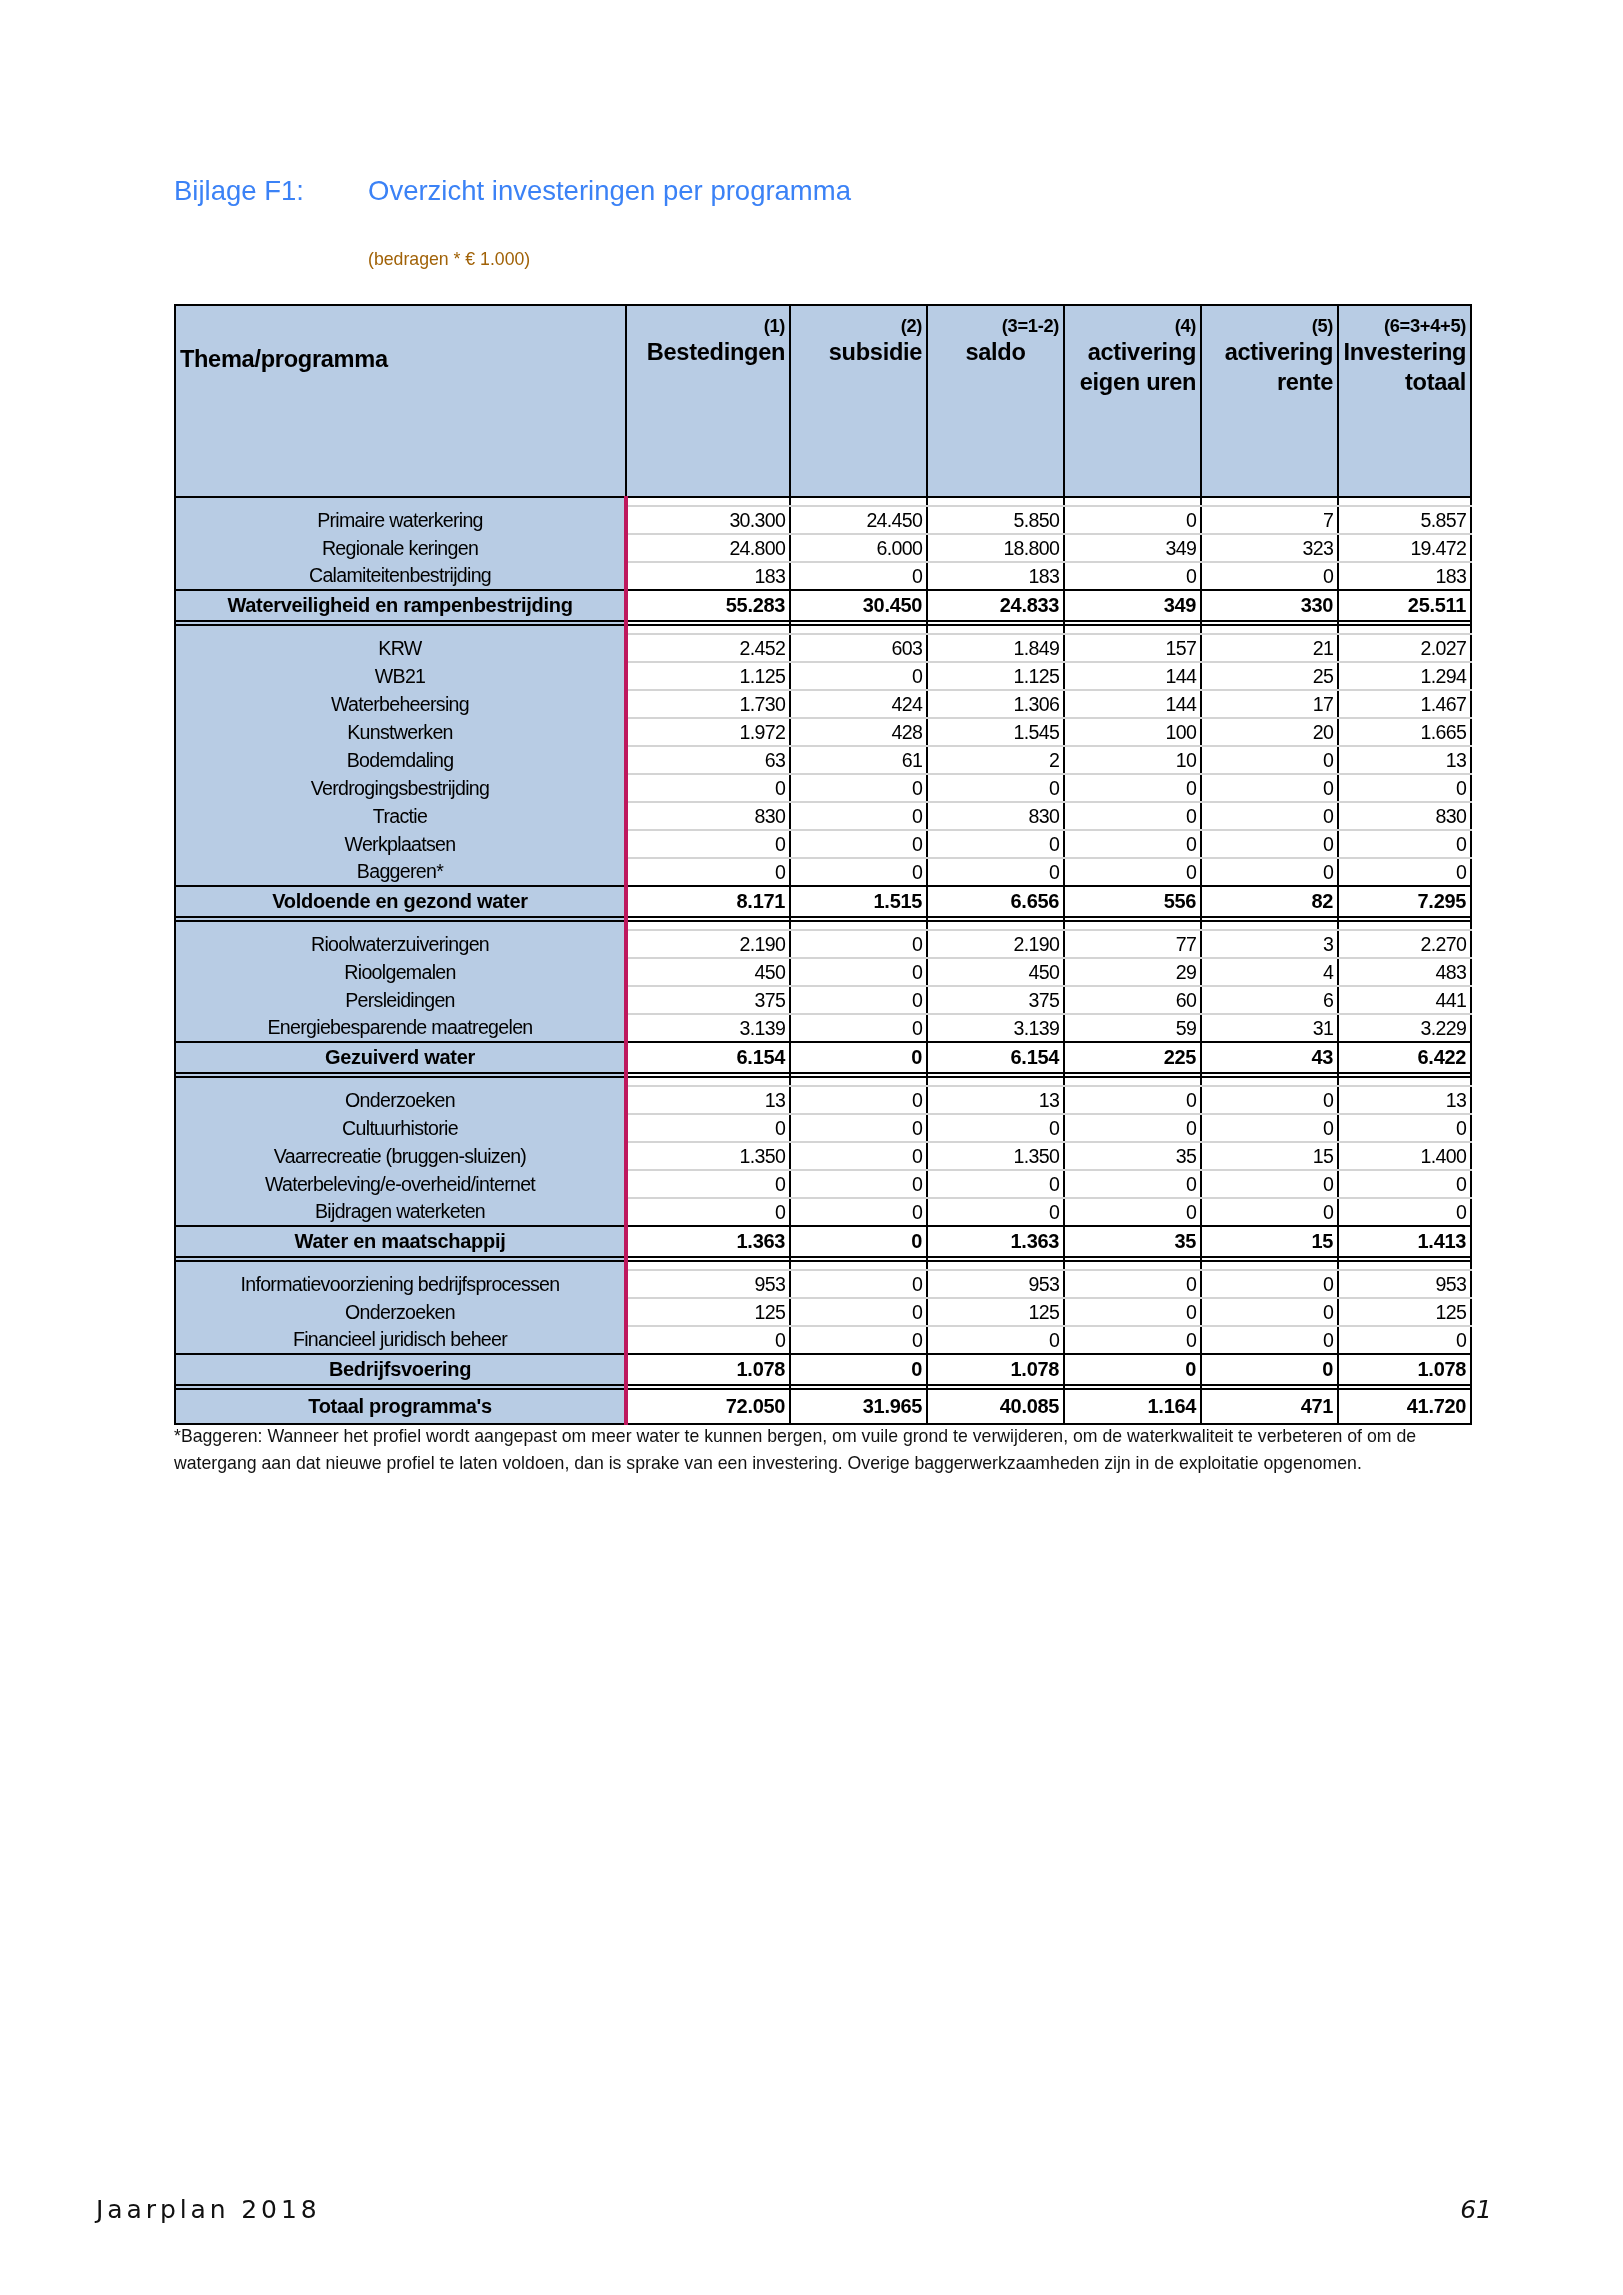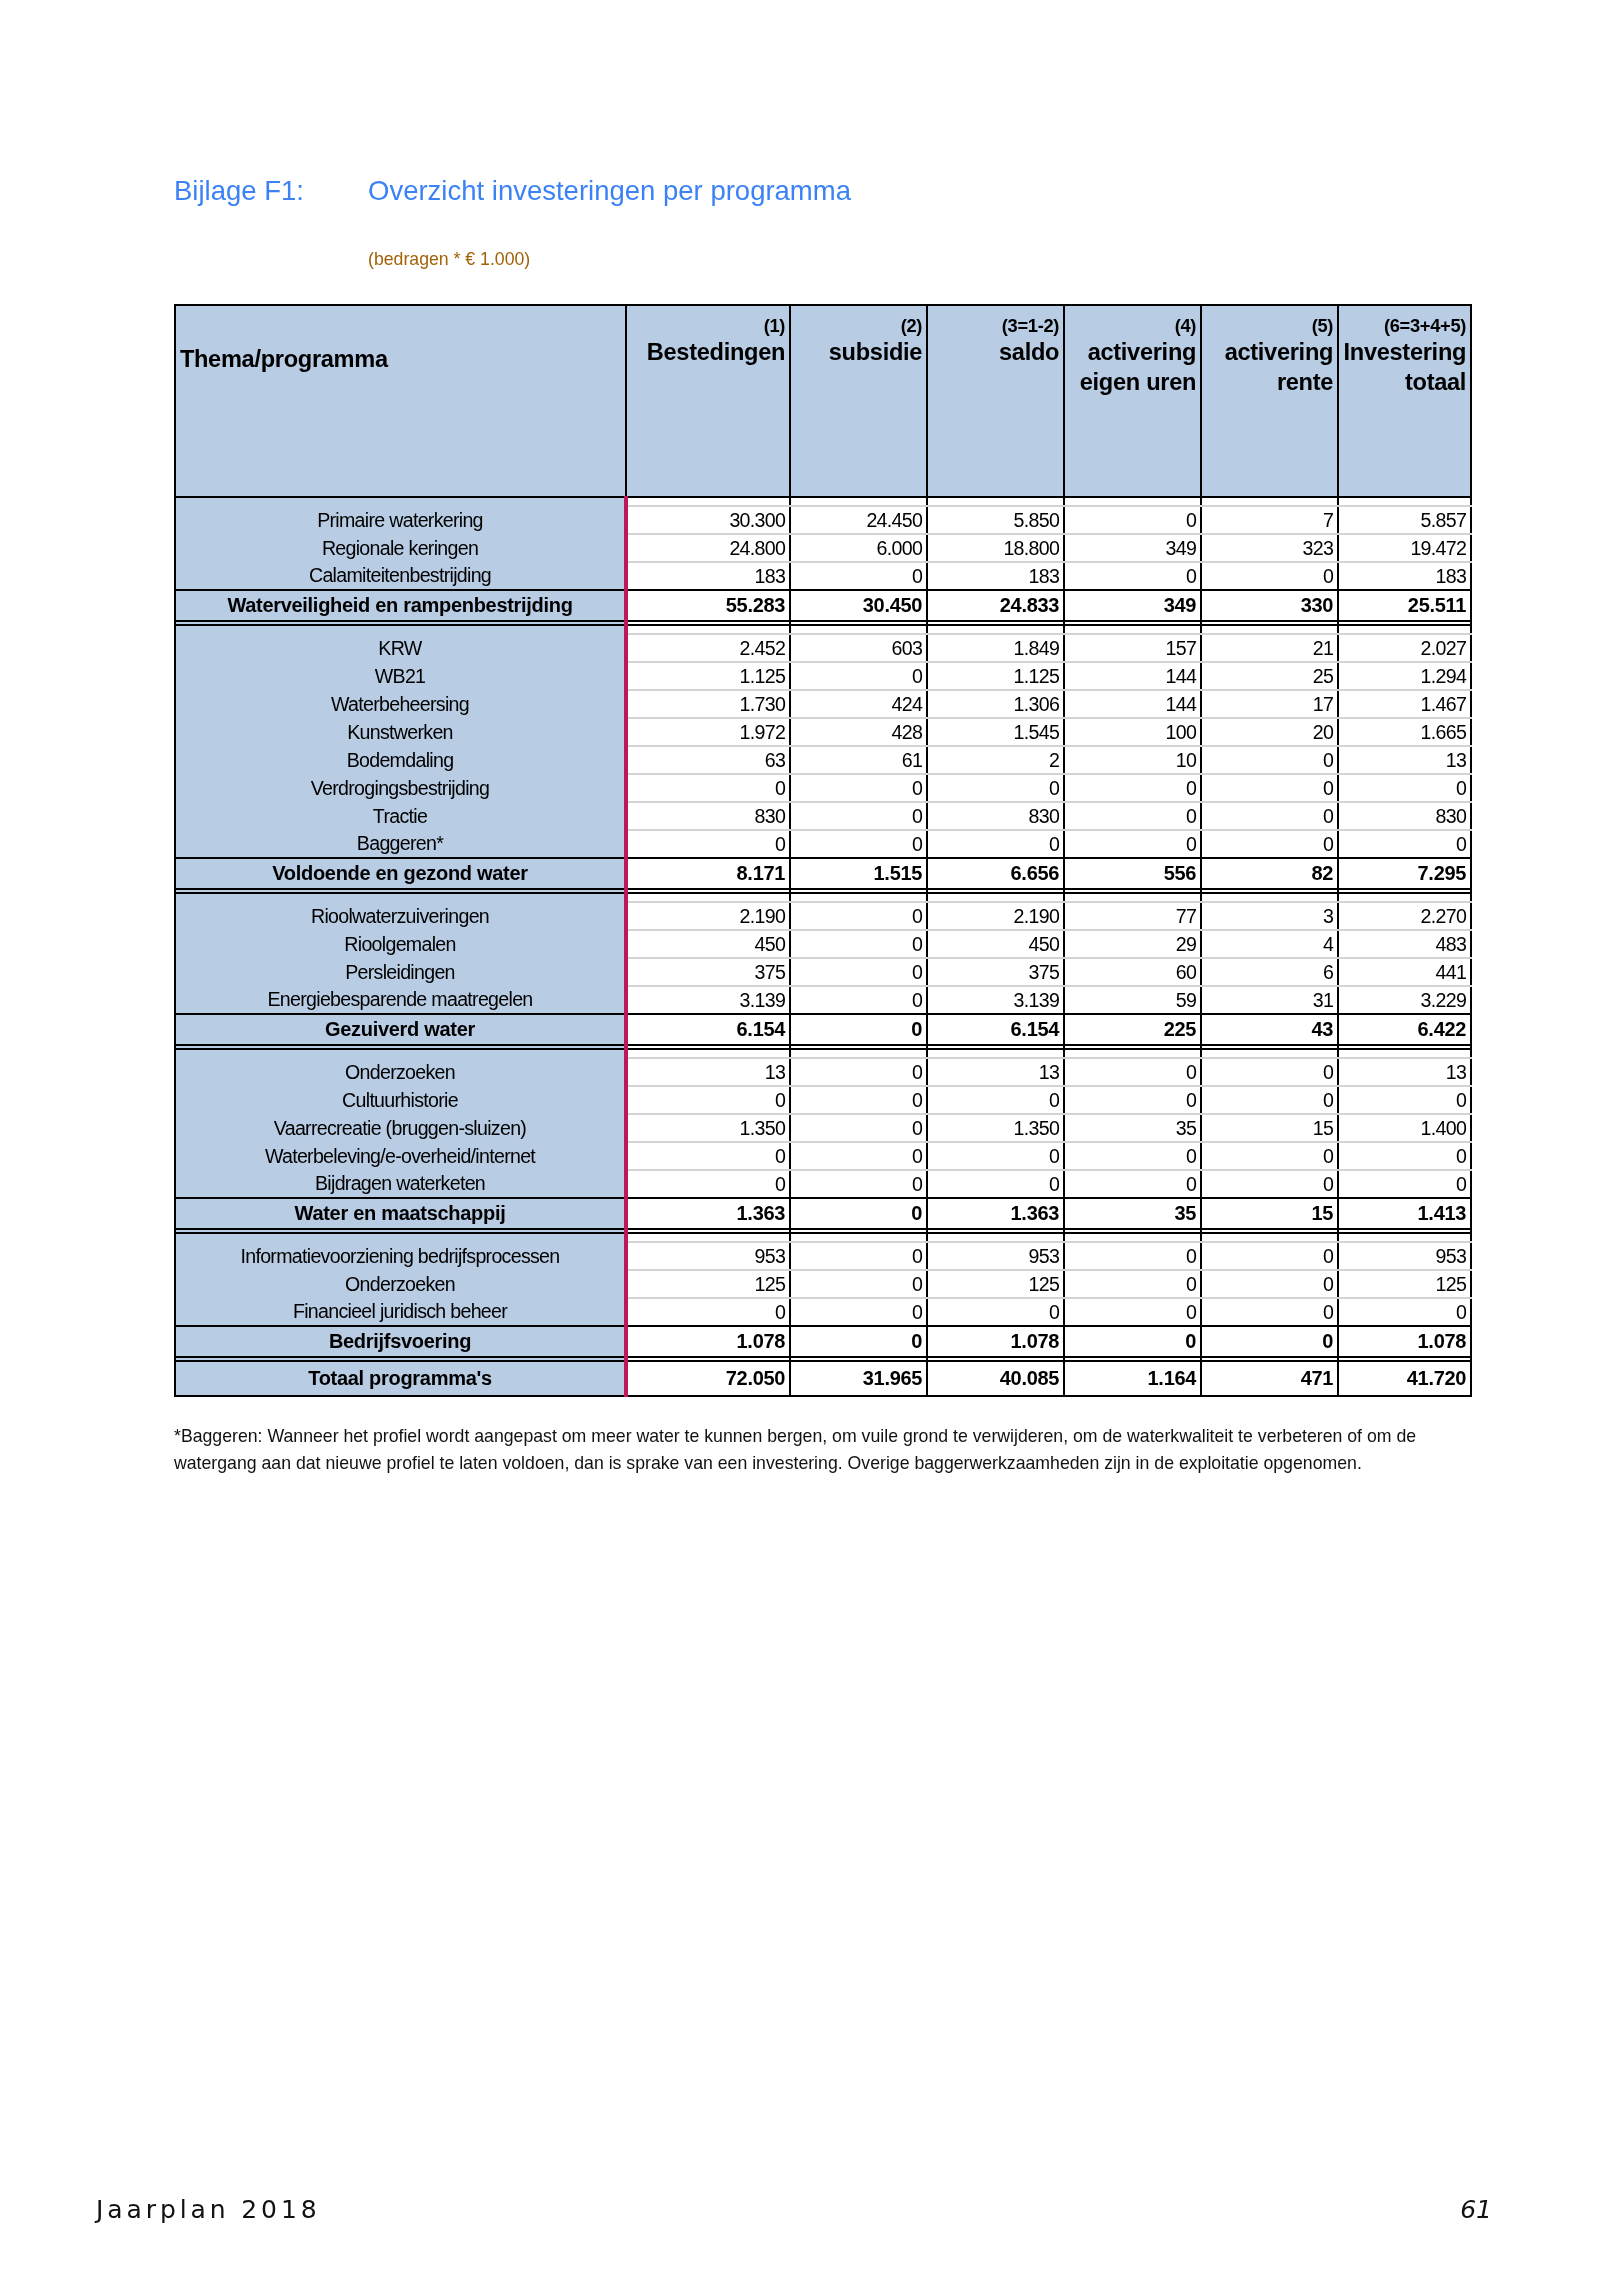--- a/index.html
+++ b/index.html
@@ -34,21 +34,21 @@
       background: #b8cce4;
       border-left: 2px solid #000; border-right: 2px solid #000;
       border-top: 2.6px solid #000; border-bottom: 2.6px solid #000;
       height: 152px; vertical-align: top; text-align: right;
       font-weight: bold; font-size: 23.6px; line-height: 30px;
       letter-spacing: -0.3px;
     }
     .hdr th.first { text-align: left; vertical-align: top; padding-top: 38px; font-size: 23.6px; margin-left: 25px; }
     .hdr th .num { display: block; font-size: 18.3px; line-height: 23.6px; padding-top: 7.9px; }
     .hdr th .ttl { display: block; }
-    .hdr th.center .ttl { }
+    .hdr th.center .ttl { text-align: center; }
     td.name {
       background: #b8cce4; text-align: center;
       border-left: 2px solid #000; border-right: 4px solid #be185d;
     }
     td.val {
       text-align: right; background: #fff;
       border-left: 2px solid #000; border-right: 2px solid #000;
     }
     tr.item td { height: 26px; font-size: 19.6px; line-height: 26px; letter-spacing: -0.7px; }
     tr.item td.val { border-bottom: 2.6px solid #d4d4d4; }
@@ -250,20 +250,29 @@
       </tr>
       <tr class="item">
         <td class="name">Tractie</td>
         <td class="val">830</td>
         <td class="val">0</td>
         <td class="val">830</td>
         <td class="val">0</td>
         <td class="val">0</td>
         <td class="val">830</td>
       </tr>
+      <tr class="item">
+        <td class="name">Werkplaatsen</td>
+        <td class="val">0</td>
+        <td class="val">0</td>
+        <td class="val">0</td>
+        <td class="val">0</td>
+        <td class="val">0</td>
+        <td class="val">0</td>
+      </tr>
       <tr class="item last">
         <td class="name">Baggeren*</td>
         <td class="val">0</td>
         <td class="val">0</td>
         <td class="val">0</td>
         <td class="val">0</td>
         <td class="val">0</td>
         <td class="val">0</td>
       </tr>
       <tr class="subtotal">

